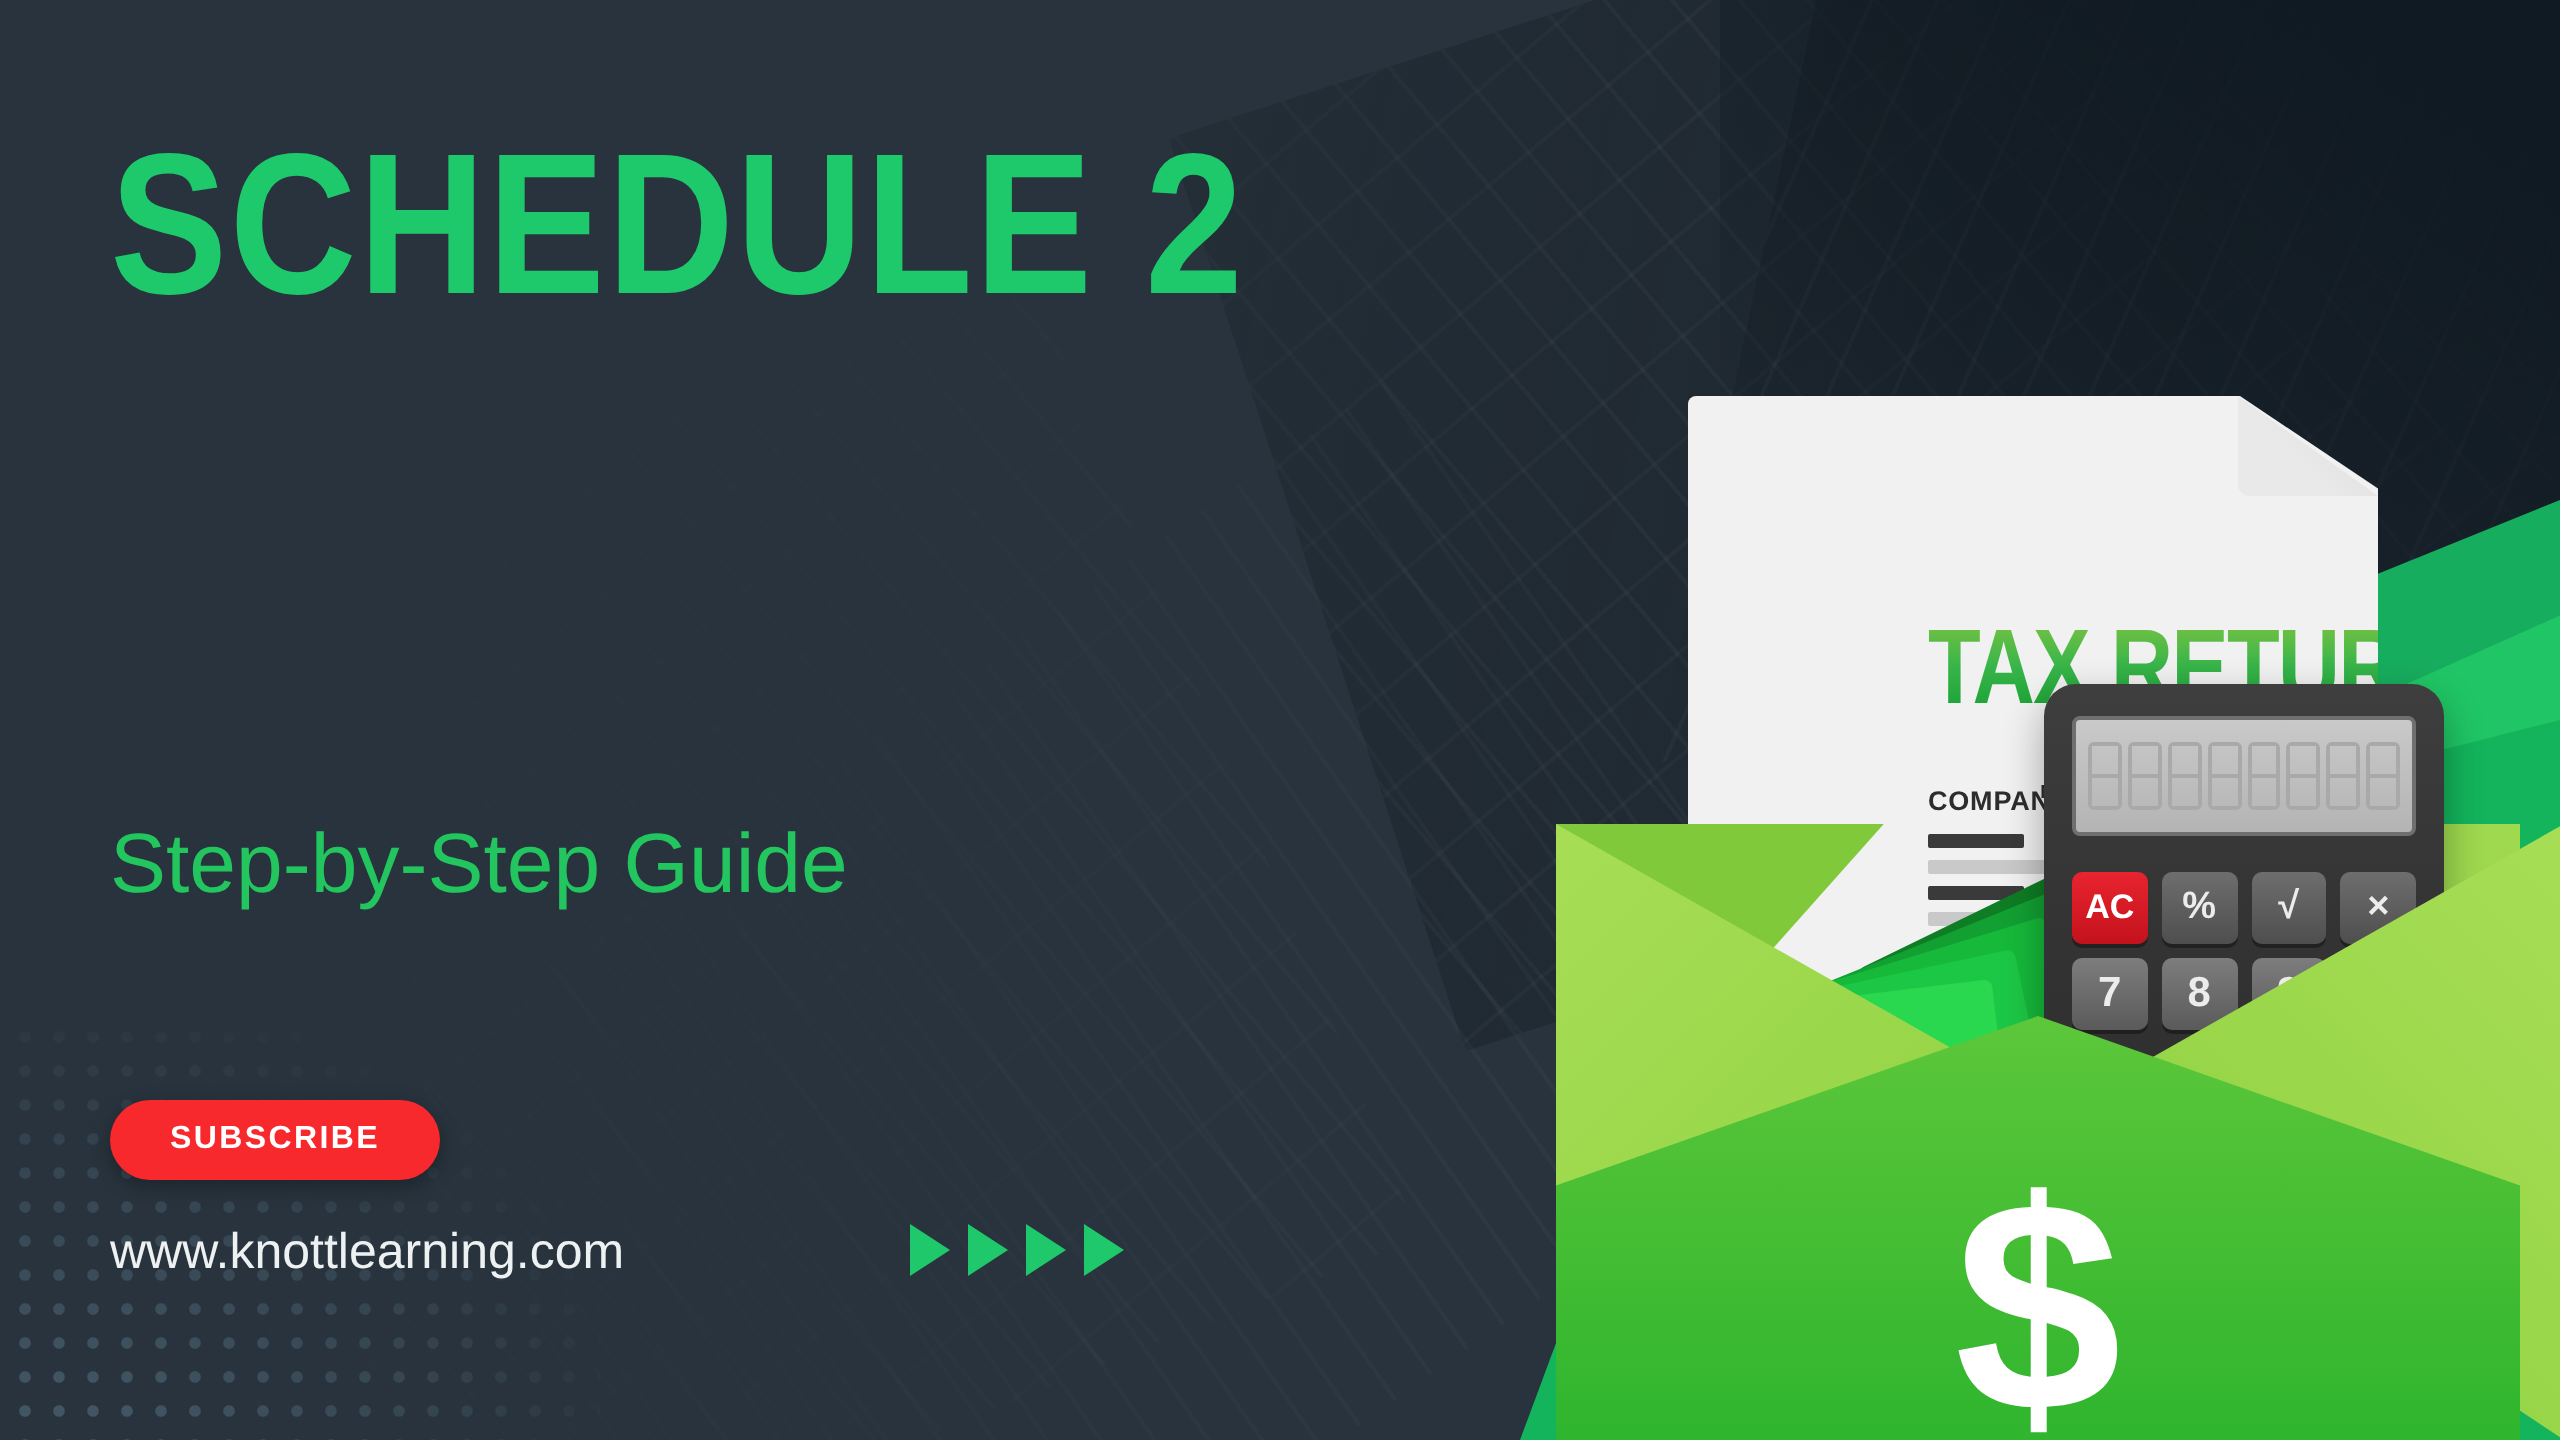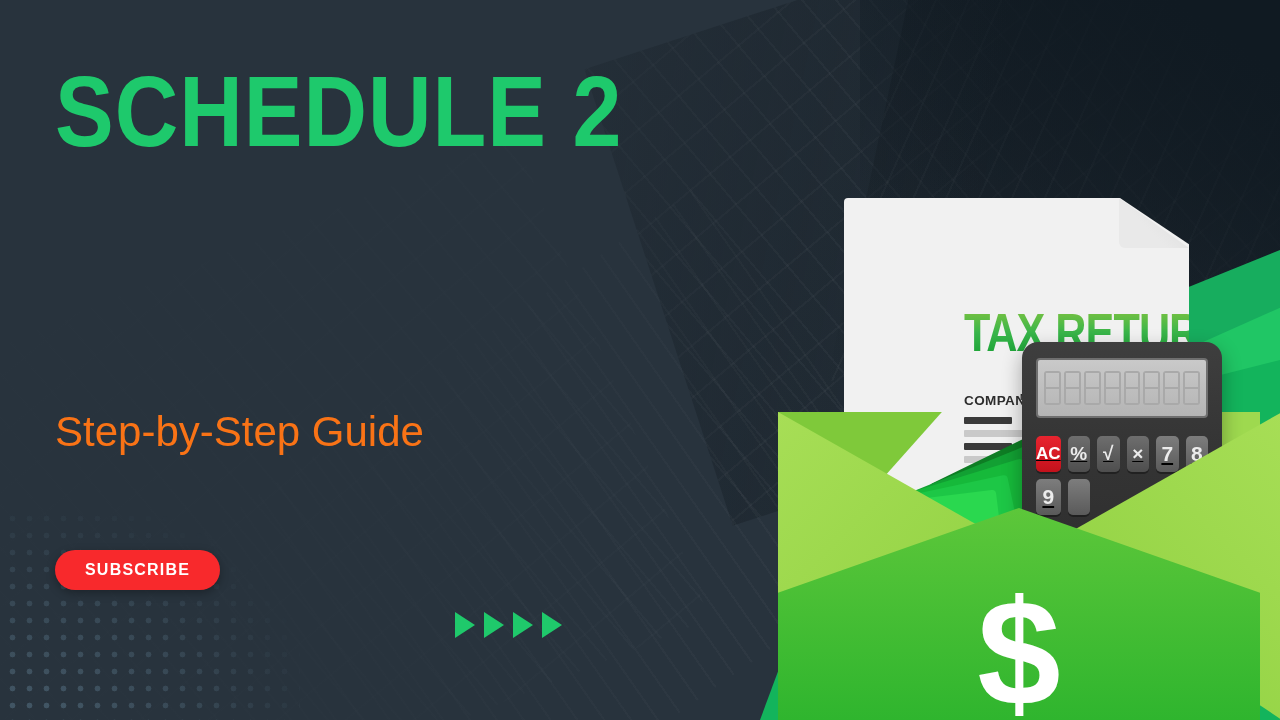--- a/index.html
+++ b/index.html
@@ -141,21 +141,21 @@
     display:flex;align-items:center;justify-content:center;gap:3px;padding:0 6px;
   }
   .digit{width:19px;height:34px;border-radius:3px;
     background:
       linear-gradient(#a9a9a9,#a9a9a9) 0 0/100% 2px no-repeat,
       linear-gradient(#a9a9a9,#a9a9a9) 0 50%/100% 2px no-repeat,
       linear-gradient(#a9a9a9,#a9a9a9) 0 100%/100% 2px no-repeat,
       linear-gradient(#a9a9a9,#a9a9a9) 0 0/2px 100% no-repeat,
       linear-gradient(#a9a9a9,#a9a9a9) 100% 0/2px 100% no-repeat;
   }
-  .calc-keys{display:grid;grid-template-columns:repeat(6,1fr);gap:7px;margin-top:18px;text-decoration:underline;}
+  .calc-keys{display:grid;grid-template-columns:repeat(4,1fr);gap:7px;margin-top:18px;}
   .key{height:36px;border-radius:5px;display:flex;align-items:center;justify-content:center;
     background:linear-gradient(180deg,#6e6e6e,#4e4e4e);color:#ececec;
     font-size:19px;font-weight:bold;box-shadow:0 2px 0 rgba(0,0,0,.35);}
   .key.ac{background:linear-gradient(180deg,#e8242f,#c3121c);color:#fff;font-size:17px;}
   .key.num{background:linear-gradient(180deg,#7d7d7d,#5a5a5a);font-size:21px;}
 
   
   .env-back{position:absolute;left:18px;top:232px;width:482px;height:308px;
     background:#9ed94f;clip-path:polygon(0% 0%, 100% 0%, 100% 100%, 0% 100%);}
   .env-flapL{position:absolute;left:18px;top:232px;width:250px;height:308px;
@@ -180,21 +180,21 @@
     font-size:88px;font-weight:bold;color:#1ec96c;
     letter-spacing:1px;line-height:1;margin:0;
     transform:scaleY(1.14);transform-origin:left top;
   }
   .subtitle{
     position:absolute;top:188px;left:0;
     font-size:46px;color:#f2f4f5;font-weight:normal;line-height:1.22;margin:0;
   }
   .tagline{
     position:absolute;top:408px;left:0;
-    font-size:42px;color:#f97316;font-weight:normal;margin:0;
+    font-size:42px;color:#22c55e;font-weight:normal;margin:0;
   }
   .subscribe{
     position:absolute;top:550px;left:0;
     background:#f8292c;color:#fff;border:none;border-radius:22px;
     padding:11px 30px;font-size:16px;font-weight:bold;letter-spacing:1.2px;
     font-family:"Liberation Sans", sans-serif;cursor:pointer;
     box-shadow:0 3px 10px rgba(0,0,0,.3);
   }
   .site{
     position:absolute;top:612px;left:0;
@@ -309,20 +309,21 @@
   </div>
 
   <div class="content">
     <h1 class="title">SCHEDULE 2</h1>
 
 
     <div class="tagline">Step-by-Step Guide</div>
 
     <button class="subscribe">SUBSCRIBE</button>
 
+    <div class="site">www.knottlearning.com</div>
 
     <div class="arrows">
       <div class="arrow"></div>
       <div class="arrow"></div>
       <div class="arrow"></div>
       <div class="arrow"></div>
     </div>
   </div>
 
 </div>

